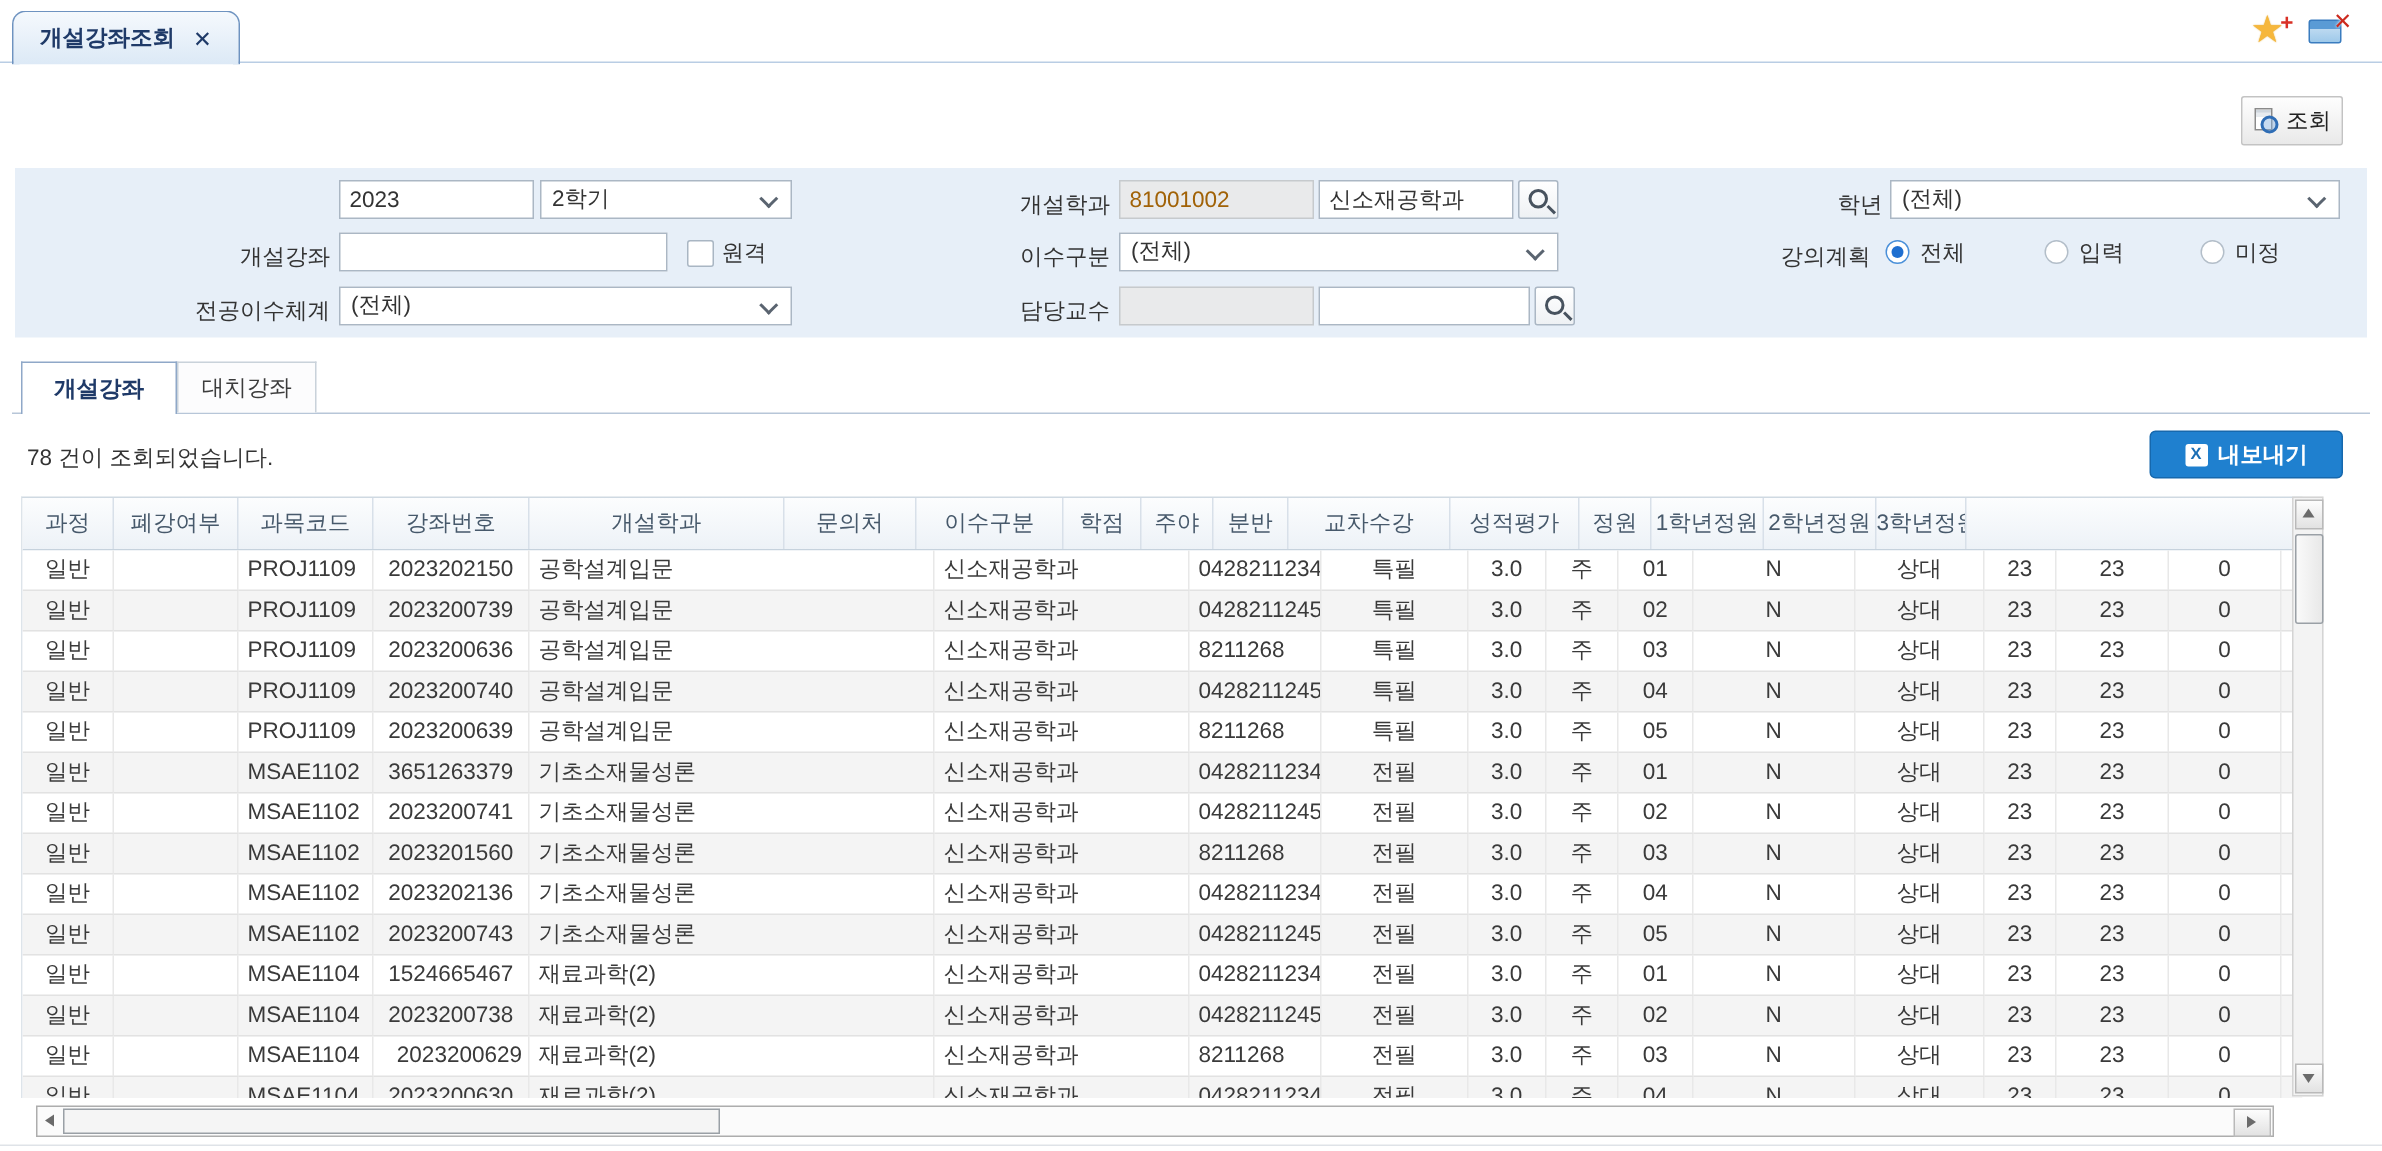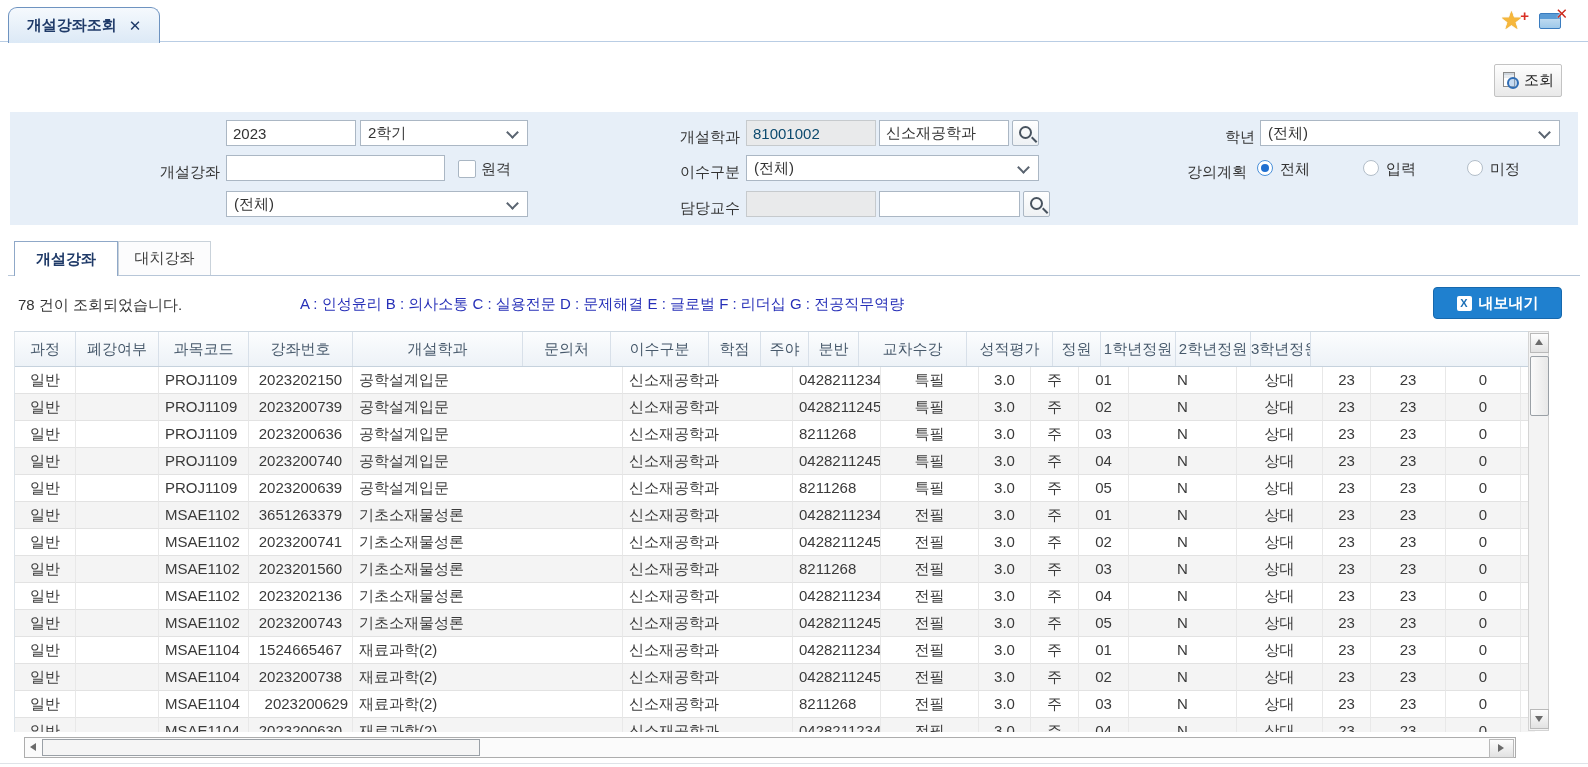--- a/index.html
+++ b/index.html
@@ -38,21 +38,21 @@
     box-shadow:inset 0 2px 0 #cfd6dd, inset 0 5px 0 #e7ebef; }
   .q-icon .lens { position:absolute; right:0; bottom:0; width:8px; height:8px;
     border:2px solid #2f6db5; border-radius:50%; background:rgba(130,175,225,.45); }
 
   
   .filter-panel { position:absolute; left:10px; top:112px; width:1568px; height:113px; }
   .flabel { position:absolute; height:26px; line-height:26px; text-align:right;
     color:#333; white-space:nowrap; }
   .finput { position:absolute; height:26px; border:1px solid #abb7c4; background:#fff;
     font-family:inherit; font-size:15px; color:#333; padding:0 6px; box-sizing:border-box; }
-  .finput.off { background:#e9eaeb; border-color:#c6cacd; color:#0c4a6e; }
+  .finput.off { background:#e9eaeb; border-color:#c6cacd; color:#a16207; }
   .sel { position:absolute; height:26px; border:1px solid #abb7c4; background:#fff;
     box-sizing:border-box; line-height:24px; padding-left:7px; cursor:pointer; white-space:nowrap; }
   .sel::after { content:""; position:absolute; right:10px; top:7px; width:7px; height:7px;
     border-right:2px solid #5a6470; border-bottom:2px solid #5a6470; transform:rotate(45deg); }
   .btn-mag { position:absolute; width:27px; height:26px; border:1px solid #abb7c4;
     background:linear-gradient(#ffffff,#eef1f4); border-radius:2px; cursor:pointer; }
   .mag { position:absolute; left:6px; top:5px; width:9px; height:9px;
     border:2px solid #47525e; border-radius:50%; }
   .mag::after { content:""; position:absolute; left:10px; top:10px; width:2px; height:7px;
     background:#47525e; transform:rotate(-45deg); transform-origin:top left; }
@@ -172,41 +172,41 @@
       <span>(전체)</span>
     </div>
     <div class="flabel" style="left:1080px;top:47px;width:157px">강의계획</div>
     <span class="radio selected" style="left:1247px;top:48px"></span>
     <div class="rlabel" style="left:1270px;top:44px">전체</div>
     <span class="radio" style="left:1353px;top:48px"></span>
     <div class="rlabel" style="left:1376px;top:44px">입력</div>
     <span class="radio" style="left:1457px;top:48px"></span>
     <div class="rlabel" style="left:1480px;top:44px">미정</div>
 
+    <div class="flabel" style="left:0;top:83px;width:210px">전공이수체계</div>
     <div class="sel" style="left:216px;top:79px;width:302px">
       <span>(전체)</span>
     </div>
     <div class="flabel" style="left:560px;top:83px;width:170px">담당교수</div>
     <input class="finput off" style="left: 736px; top: 79px; width: 130px;" disabled="" value="">
     <input class="finput" style="left: 869px; top: 79px; width: 141px;" value="">
     <button class="btn-mag" style="left:1013px;top:79px">
         <span class="mag"></span>
       </button>
   </div>
 
   <div class="subtabline"></div>
   <div class="subtab active">
     <span>개설강좌</span>
   </div>
   <div class="subtab inactive">
     <span>대치강좌</span>
   </div>
 
   <div class="count-text">78 건이 조회되었습니다.</div>
-  <div class="legend" style="color: rgb(39, 48, 184);">A : 인성윤리 B : 의사소통 C : 실용전문 D : 문제해결 E : 글로벌 F : 리더십  G : 전공직무역량</div>
   <button class="btn-export" style="background: rgb(31, 128, 207);">
     <i class="xls-icon"></i>
     <span>내보내기</span>
   </button>
 
   <div class="grid">
     <div class="ghead">
         <div class="hcell" style="width: 61px;">과정</div>
         <div class="hcell" style="width: 83px;">폐강여부</div>
         <div class="hcell" style="width: 90px;">과목코드</div>

